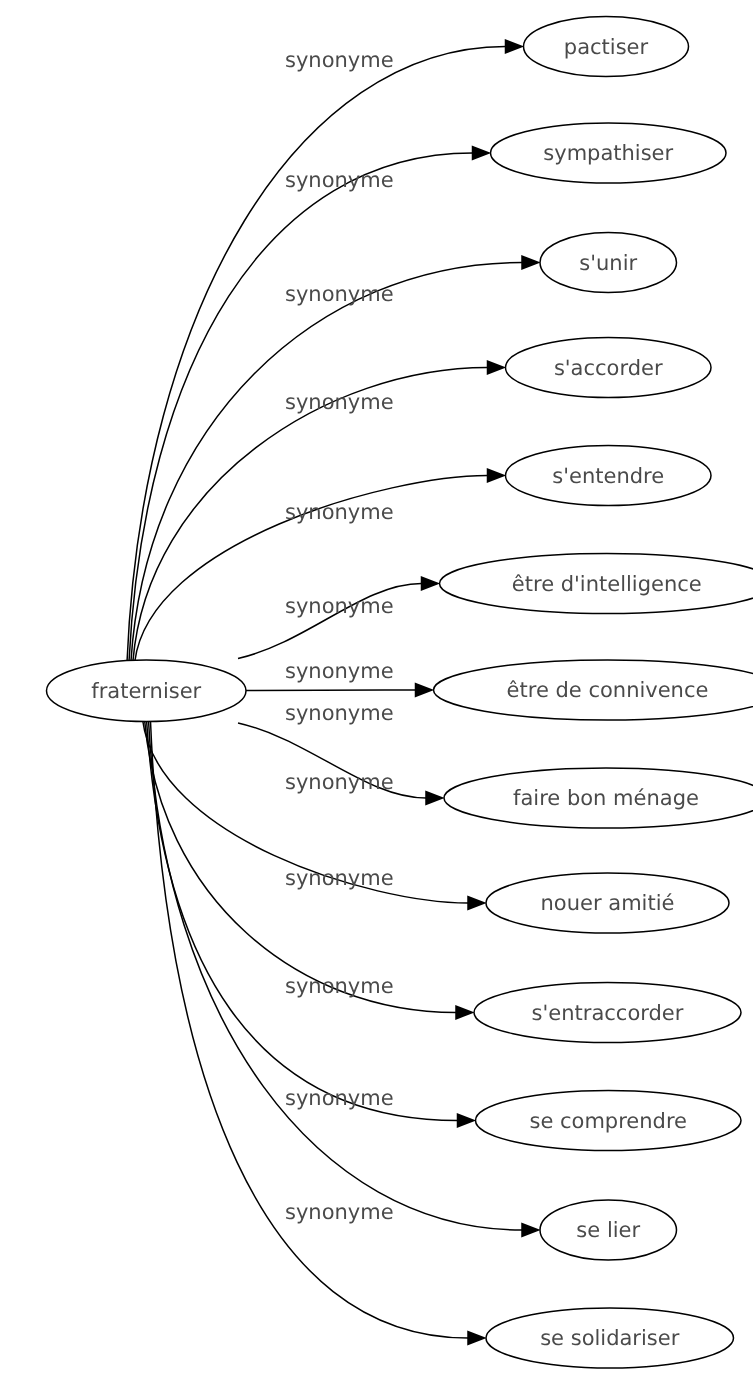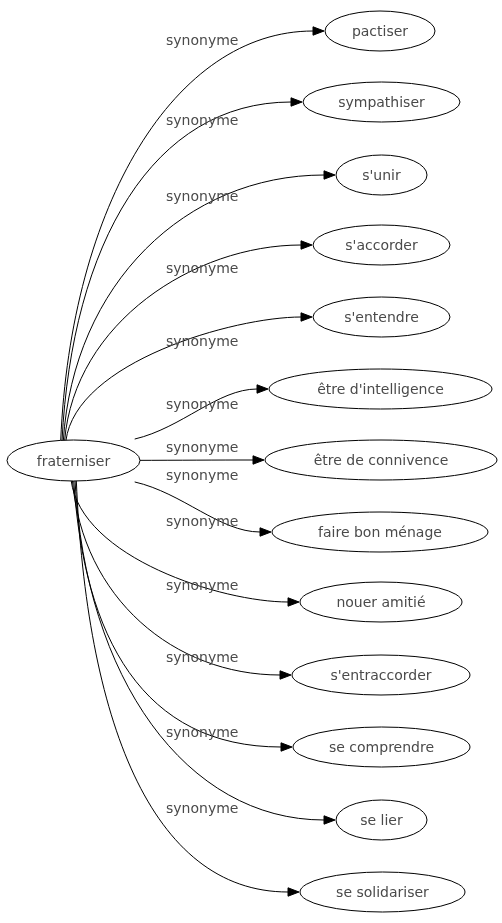--- a/index.html
+++ b/index.html
@@ -10,20 +10,21 @@
   body {
     width: 502px;
     height: 923px;
     font-family: "DejaVu Sans", sans-serif;
     overflow: hidden;
   }
   #graph-root {
     position: relative;
     width: 470px;
     height: 923px;
+    margin-left: 24px;
   }
   svg#synonym-graph {
     display: block;
     width: 502px;
     height: 923px;
   }
   .node-ellipse {
     fill: #ffffff;
     stroke: #000000;
     stroke-width: 1;

